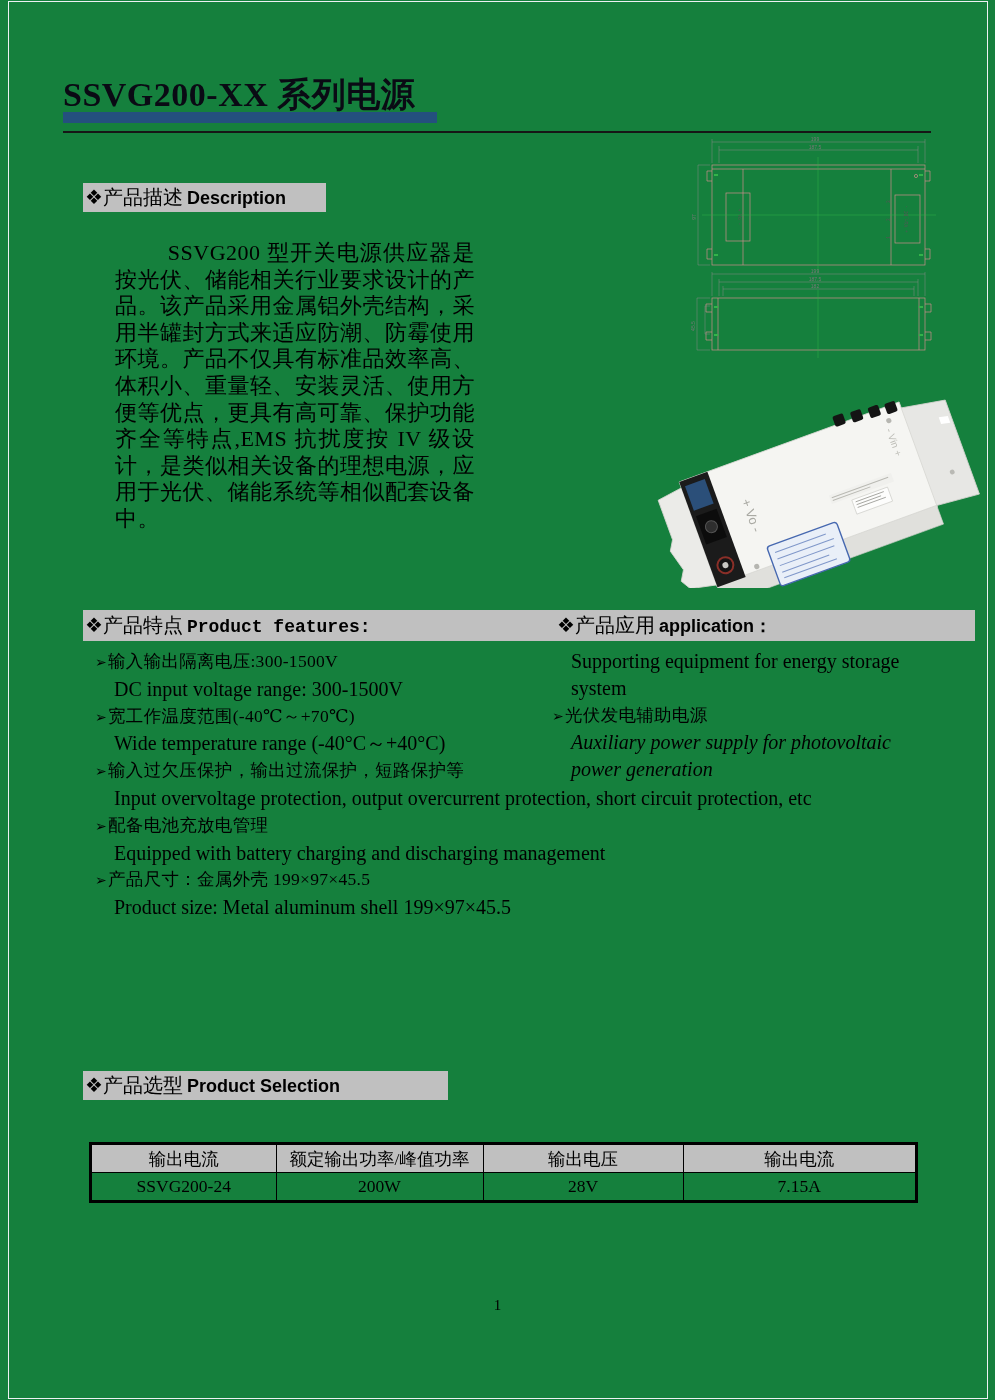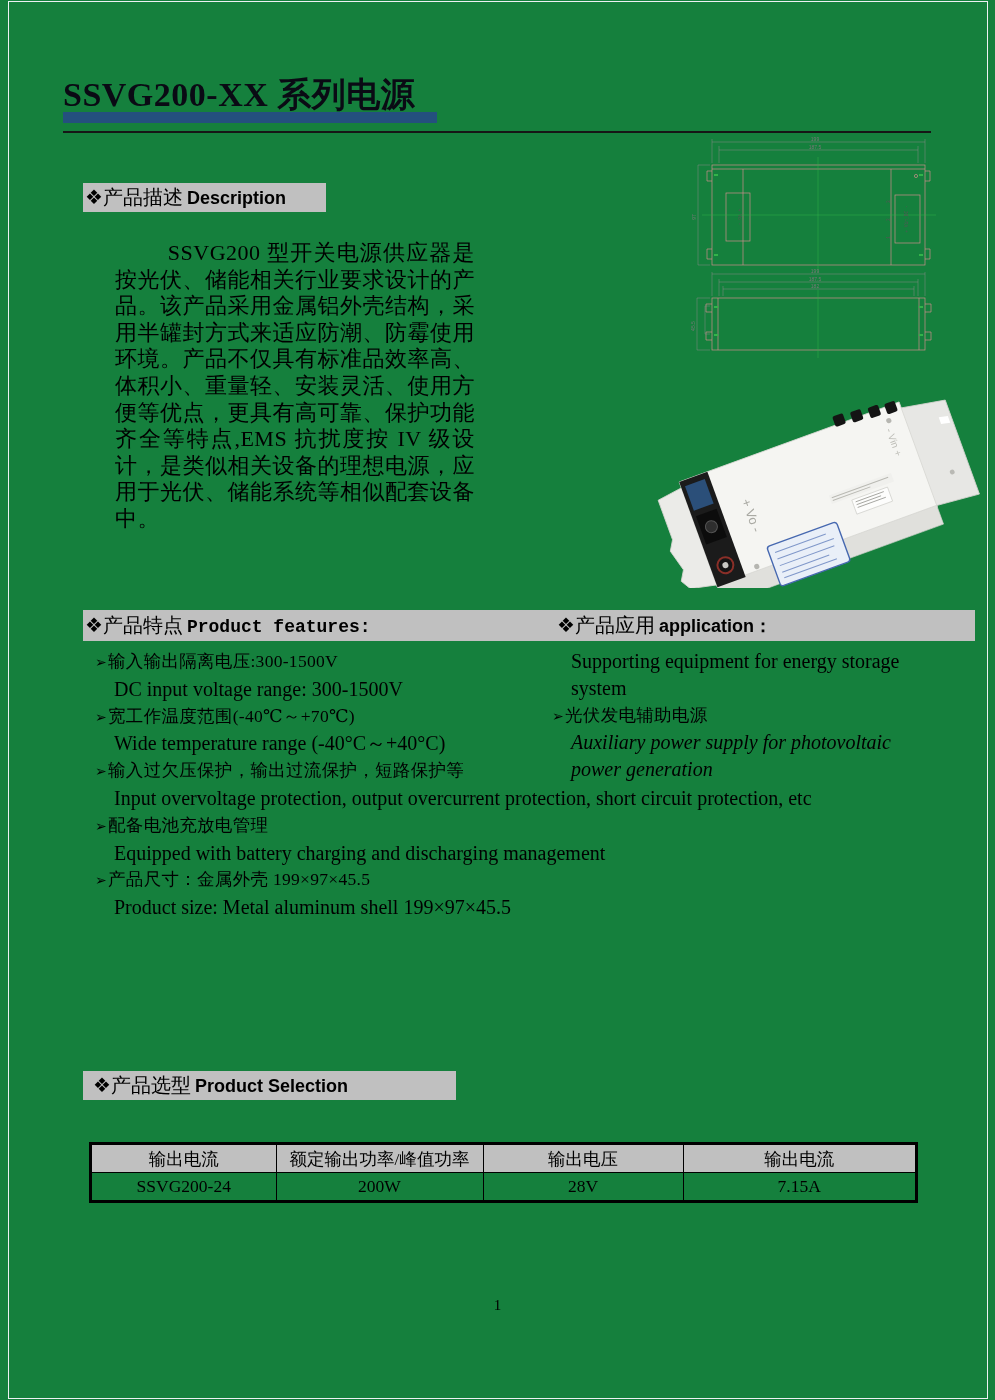--- a/index.html
+++ b/index.html
@@ -212,21 +212,21 @@
   <ul class="app-list">
     <li>
       <div class="li-en">Supporting equipment for energy storage system</div>
     </li>
     <li>
       <div class="li-zh"><span class="bullet">➢</span><span>光伏发电辅助电源</span></div>
       <div class="li-en" style="width:330px;font-style:italic;">Auxiliary power supply for photovoltaic power generation</div>
     </li>
   </ul>
 
-  <div class="sec-bar" style="left:83px;top:1071px;width:365px;height:29px;padding-left:8px;">
+  <div class="sec-bar" style="left:83px;top:1071px;width:365px;height:29px;">
     <span class="sec-head" style="padding-left:2px;">
       <span class="zh">❖产品选型</span>
       <span class="en">Product Selection</span>
     </span>
   </div>
 
   <table class="sel-table">
     <colgroup>
         <col style="width:185px">
         <col style="width:207px">

